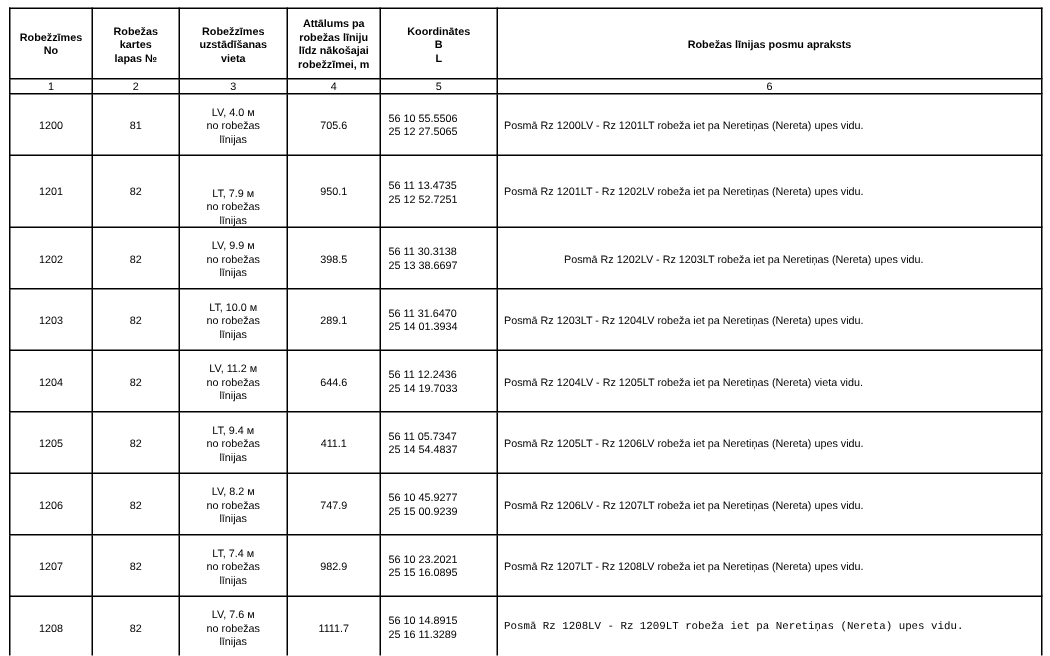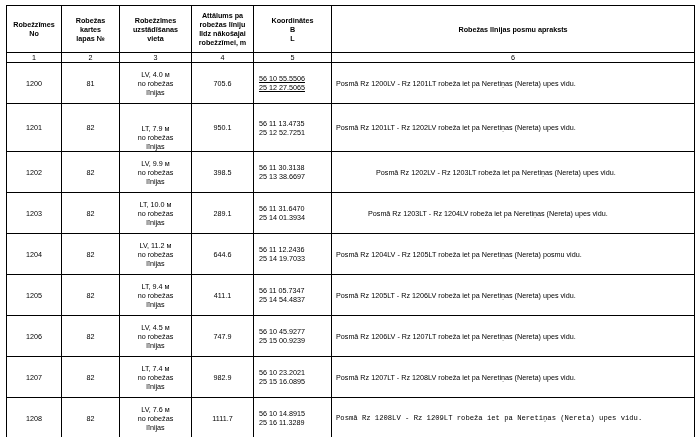--- a/index.html
+++ b/index.html
@@ -132,21 +132,21 @@
     <tr>
           <td class="c-center">1200</td>
           <td class="c-center">81</td>
           <td class="c-center">
             <span class="cell-lines" style="white-space: pre-line;">LV, 4.0 м
 no robežas
 līnijas</span>
           </td>
           <td class="c-center">705.6</td>
           <td class="c-center">
-            <span class="coords" style="white-space: pre-line; text-decoration: underline;">56 10 55.5506
+            <span class="coords" style="white-space: pre-line;">56 10 55.5506
 25 12 27.5065</span>
           </td>
           <td class="c-left">
             <span class="desc" style="white-space: pre-line;">Posmā Rz 1200LV - Rz 1201LT robeža iet pa Neretiņas (Nereta) upes vidu.</span>
           </td>
         </tr>
         <tr>
           <td class="c-center">1201</td>
           <td class="c-center">82</td>
           <td class="c-center">
@@ -187,38 +187,38 @@
             <span class="cell-lines" style="white-space: pre-line;">LT, 10.0 м
 no robežas
 līnijas</span>
           </td>
           <td class="c-center">289.1</td>
           <td class="c-center">
             <span class="coords" style="white-space: pre-line;">56 11 31.6470
 25 14 01.3934</span>
           </td>
           <td class="c-left">
-            <span class="desc" style="white-space: pre-line; margin-left: 32px;">Posmā Rz 1203LT - Rz 1204LV robeža iet pa Neretiņas (Nereta) upes vidu.</span>
+            <span class="desc" style="white-space: pre-line;">Posmā Rz 1203LT - Rz 1204LV robeža iet pa Neretiņas (Nereta) upes vidu.</span>
           </td>
         </tr>
         <tr>
           <td class="c-center">1204</td>
           <td class="c-center">82</td>
           <td class="c-center">
             <span class="cell-lines" style="white-space: pre-line;">LV, 11.2 м
 no robežas
 līnijas</span>
           </td>
           <td class="c-center">644.6</td>
           <td class="c-center">
             <span class="coords" style="white-space: pre-line;">56 11 12.2436
 25 14 19.7033</span>
           </td>
           <td class="c-left">
-            <span class="desc" style="white-space: pre-line;">Posmā Rz 1204LV - Rz 1205LT robeža iet pa Neretiņas (Nereta) posmu vidu.</span>
+            <span class="desc" style="white-space: pre-line;">Posmā Rz 1204LV - Rz 1205LT robeža iet pa Neretiņas (Nereta) vieta vidu.</span>
           </td>
         </tr>
         <tr>
           <td class="c-center">1205</td>
           <td class="c-center">82</td>
           <td class="c-center">
             <span class="cell-lines" style="white-space: pre-line;">LT, 9.4 м
 no robežas
 līnijas</span>
           </td>
@@ -228,21 +228,21 @@
 25 14 54.4837</span>
           </td>
           <td class="c-left">
             <span class="desc" style="white-space: pre-line;">Posmā Rz 1205LT - Rz 1206LV robeža iet pa Neretiņas (Nereta) upes vidu.</span>
           </td>
         </tr>
         <tr>
           <td class="c-center">1206</td>
           <td class="c-center">82</td>
           <td class="c-center">
-            <span class="cell-lines" style="white-space: pre-line;">LV, 4.5 м
+            <span class="cell-lines" style="white-space: pre-line;">LV, 8.2 м
 no robežas
 līnijas</span>
           </td>
           <td class="c-center">747.9</td>
           <td class="c-center">
             <span class="coords" style="white-space: pre-line;">56 10 45.9277
 25 15 00.9239</span>
           </td>
           <td class="c-left">
             <span class="desc" style="white-space: pre-line;">Posmā Rz 1206LV - Rz 1207LT robeža iet pa Neretiņas (Nereta) upes vidu.</span>

